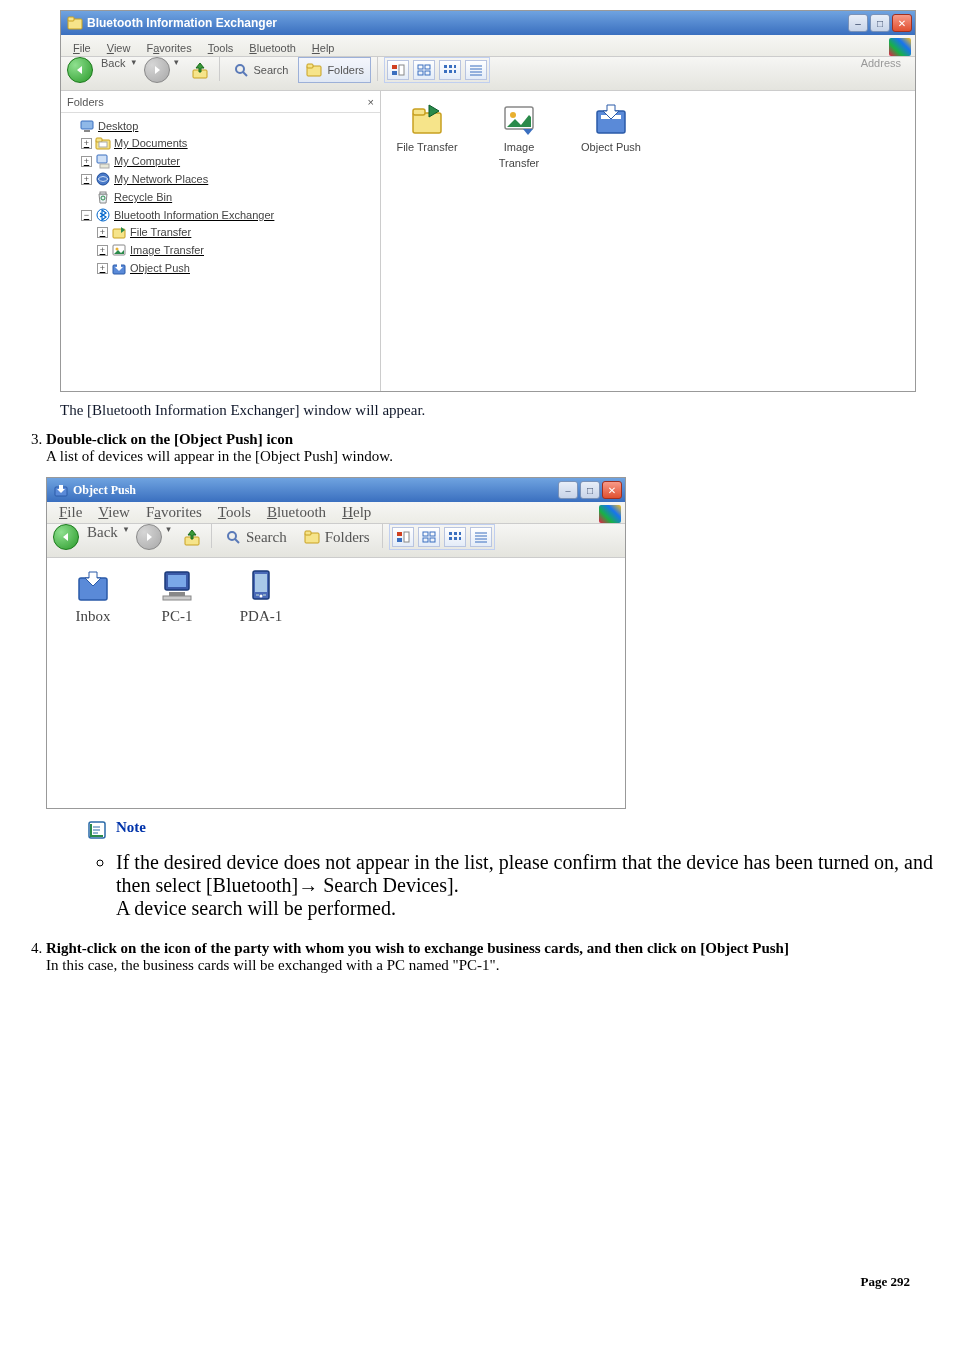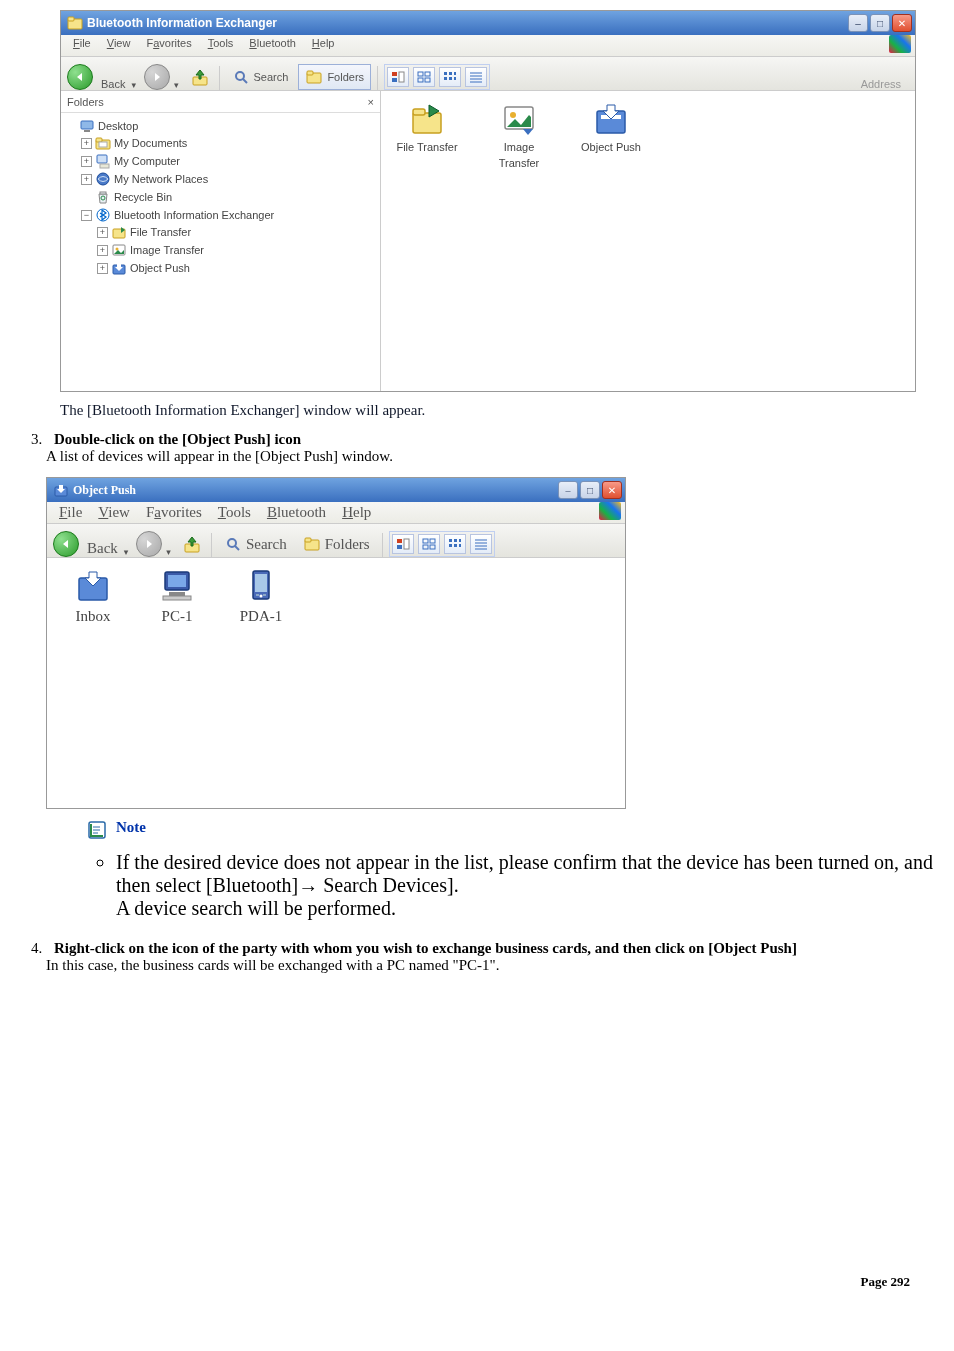--- a/index.html
+++ b/index.html
@@ -33,33 +33,33 @@
     width: 20px; height: 18px; margin-left: 2px;
     background: linear-gradient(#e8eef8,#c8d4e8);
     border: 1px solid #7a92b8; border-radius: 3px;
     display: inline-flex; align-items: center; justify-content: center;
     color: #3a4a6a; font-size: 10px;
   }
   .tbtn.close { background: linear-gradient(#f89a88,#e05030); color:#fff; border-color:#a03020;}
   .menubar {
     background: linear-gradient(#f6f6f4,#ecece6);
     border-bottom: 1px solid #ccc; height: 22px;
-    display: flex; align-items: flex-start; padding: 0 4px;
+    display: flex; align-items: flex-end; padding: 0 4px;
   }
   .menuitem { padding: 2px 8px; color: #555; }
   .menuitem u { text-decoration: underline; }
   .flag {
     width: 22px; height: 18px; margin-left:auto;
     background: linear-gradient(45deg,#e03,#0a3,#06e,#fb0);
     border-radius:2px; opacity:0.9;
   }
   .toolbar {
     background: linear-gradient(#f6f6f4,#e4e4de);
     border-bottom: 1px solid #ccc; height: 34px;
-    display: flex; align-items: flex-end; padding: 0 6px; gap: 4px;
+    display: flex; align-items: flex-start; padding: 0 6px; gap: 4px;
   }
   .navbtn {
     width: 26px; height: 26px; border-radius: 50%;
     background: radial-gradient(circle at 30% 30%, #8fe08f, #2a9a2a);
     border: 1px solid #1a7a1a; display:inline-flex;align-items:center;justify-content:center;color:#fff;
   }
   .navbtn.fwd { background: radial-gradient(circle at 30% 30%, #d6d6d6, #a8a8a8); border-color:#888; }
   .backlabel { color:#555; margin: 0 2px 0 4px; }
   .dd { color:#555; font-size:9px; margin-right:4px; }
   .updir {
@@ -80,33 +80,33 @@
     width: 320px; border-right:1px solid #ccc; background:#fff;
     display:flex;flex-direction:column;
   }
   .fphead {
     height:22px;display:flex;align-items:center;justify-content:space-between;
     padding:0 6px;border-bottom:1px solid #ddd;color:#555;
   }
   .fpbody { flex:1; padding:4px; overflow:auto; }
   .tree { list-style:none;margin:0;padding:0; }
   .tree ul { list-style:none;margin:0;padding:0 0 0 16px; }
-  .tree li { padding:1px 0; white-space:nowrap; }
+  .tree li { padding:1px 0; white-space:nowrap;text-decoration:underline; }
   .node { display:flex;align-items:center;gap:3px;color:#444; }
   .twisty { width:11px;height:11px;border:1px solid #999;display:inline-flex;align-items:center;justify-content:center;font-size:9px;line-height:1;color:#555;background:#fff; }
   .twisty.none { border:none; }
   .nicon { width:16px;height:16px;display:inline-flex;align-items:center;justify-content:center; }
   .content { flex:1; background:#fff; padding:10px; display:flex;align-items:flex-start;gap:20px; }
   .xpitem { width:72px; display:flex;flex-direction:column;align-items:center;gap:4px;text-align:center;color:#444; }
   .xpitem .big { width:36px;height:36px;display:inline-flex;align-items:center;justify-content:center; }
   .bodytext { font-family: "Times New Roman", serif; font-size: 15px; color:#0f172a; }
   .caption { margin: 8px 0 12px 40px; }
   ol.steps { font-family:"Times New Roman",serif;font-size:15px; margin:0 0 0 6px;padding-left:20px; }
   ol.steps > li { margin-bottom: 10px; }
-  .steptitle { font-weight:bold;margin-left:8px; }
+  .steptitle { font-weight:bold; }
   .notewrap { margin: 8px 0 10px 40px; display:flex;align-items:flex-start;gap:8px; }
   .noteicon { width:22px;height:22px; }
   .notelabel { color:#0033aa; font-family:"Times New Roman",serif;font-size:15px;font-weight:bold; }
   ul.note { list-style: circle; margin: 0 0 20px 70px; padding:0; font-family:"Times New Roman",serif;font-size:20px; }
   ul.note li { margin-bottom:4px; }
   .footer { position:relative; margin-top: 300px; text-align:right; padding: 0 24px 16px 0; font-family:"Times New Roman",serif;font-size:13px;font-weight:bold; }
   svg { display:block; }
 </style>
 </head>
 <body>

